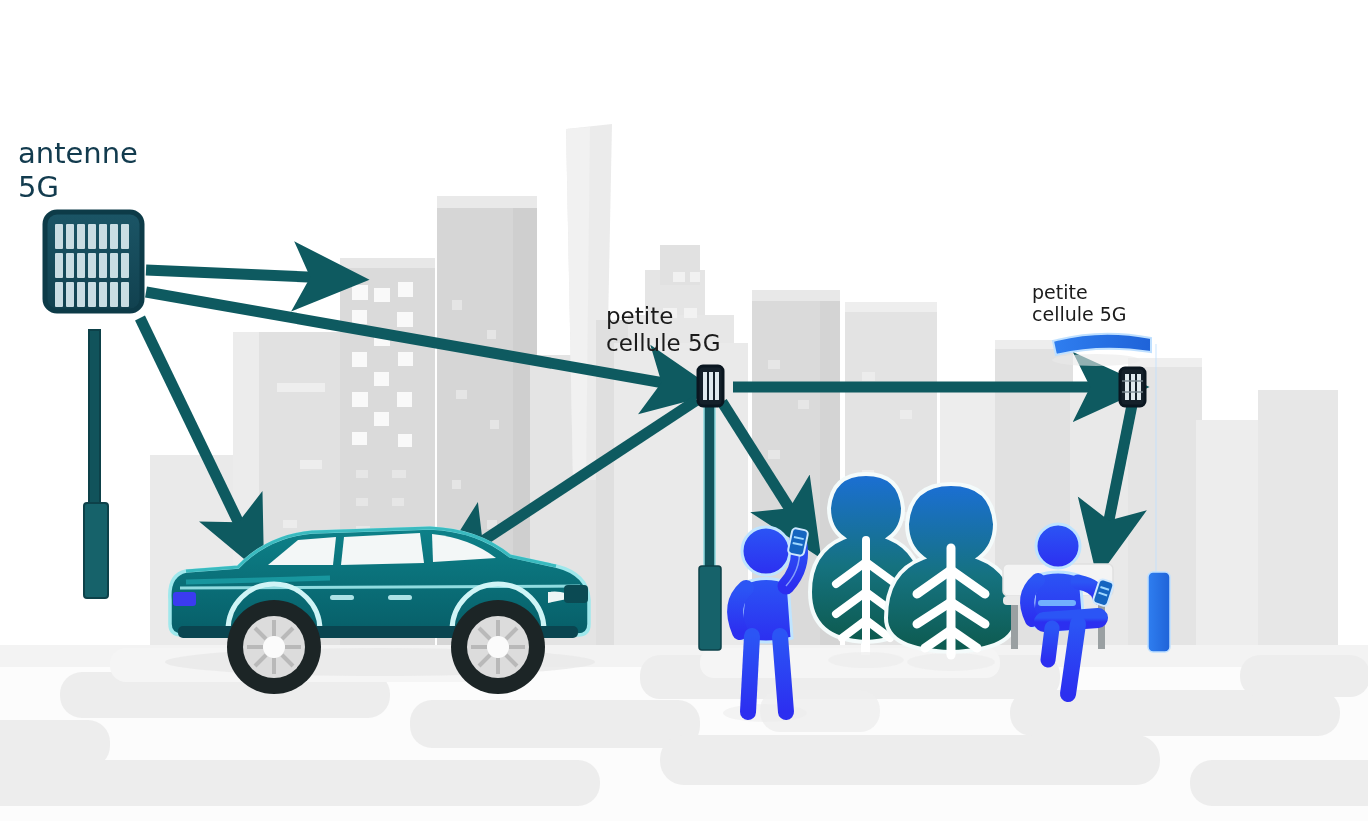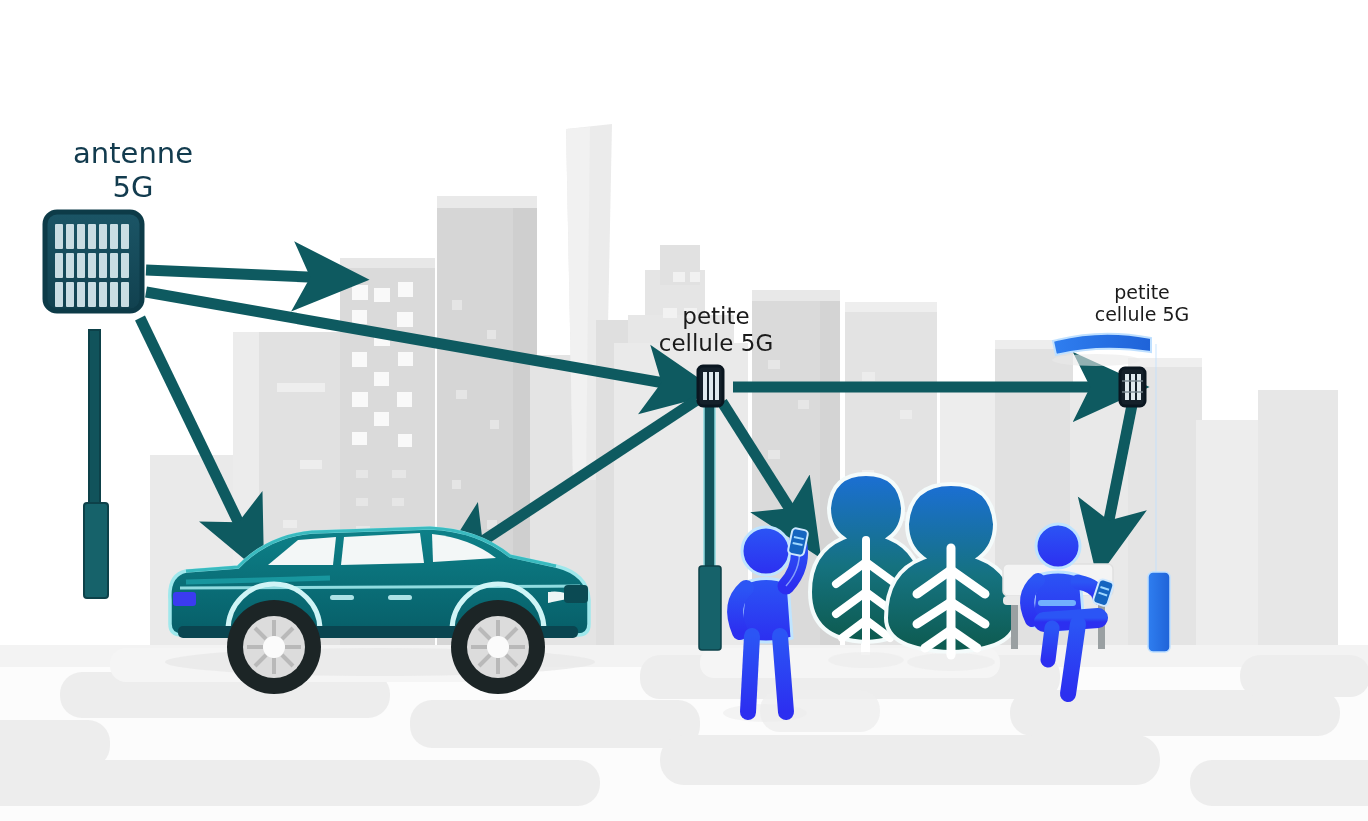--- a/index.html
+++ b/index.html
@@ -1,19 +1,19 @@
 <!DOCTYPE html>
 <html><head>
 <meta charset="utf-8">
 <style>
   html,body{margin:0;padding:0;background:#fff;}
   body{font-family:"DejaVu Sans",sans-serif;}
   #stage{position:relative;width:1368px;height:821px;background:#ffffff;overflow:hidden;}
   #stage svg{position:absolute;left:0;top:0;}
-  .lbl{position:absolute;text-align:center;line-height:1.18;white-space:pre;}
+  .lbl{position:absolute;line-height:1.18;white-space:pre;}
   #antenna-label{left:18px;top:136px;width:230px;font-size:29px;color:#123b4e;}
   #smallcell-label-1{left:606px;top:303px;width:220px;font-size:23px;color:#1b1b1b;}
   #smallcell-label-2{left:1032px;top:281px;width:220px;font-size:19px;color:#1b1b1b;}
 </style>
 </head>
 <body>
 
 <div id="stage">
 
 <svg width="1368" height="821" viewBox="0 0 1368 821">

